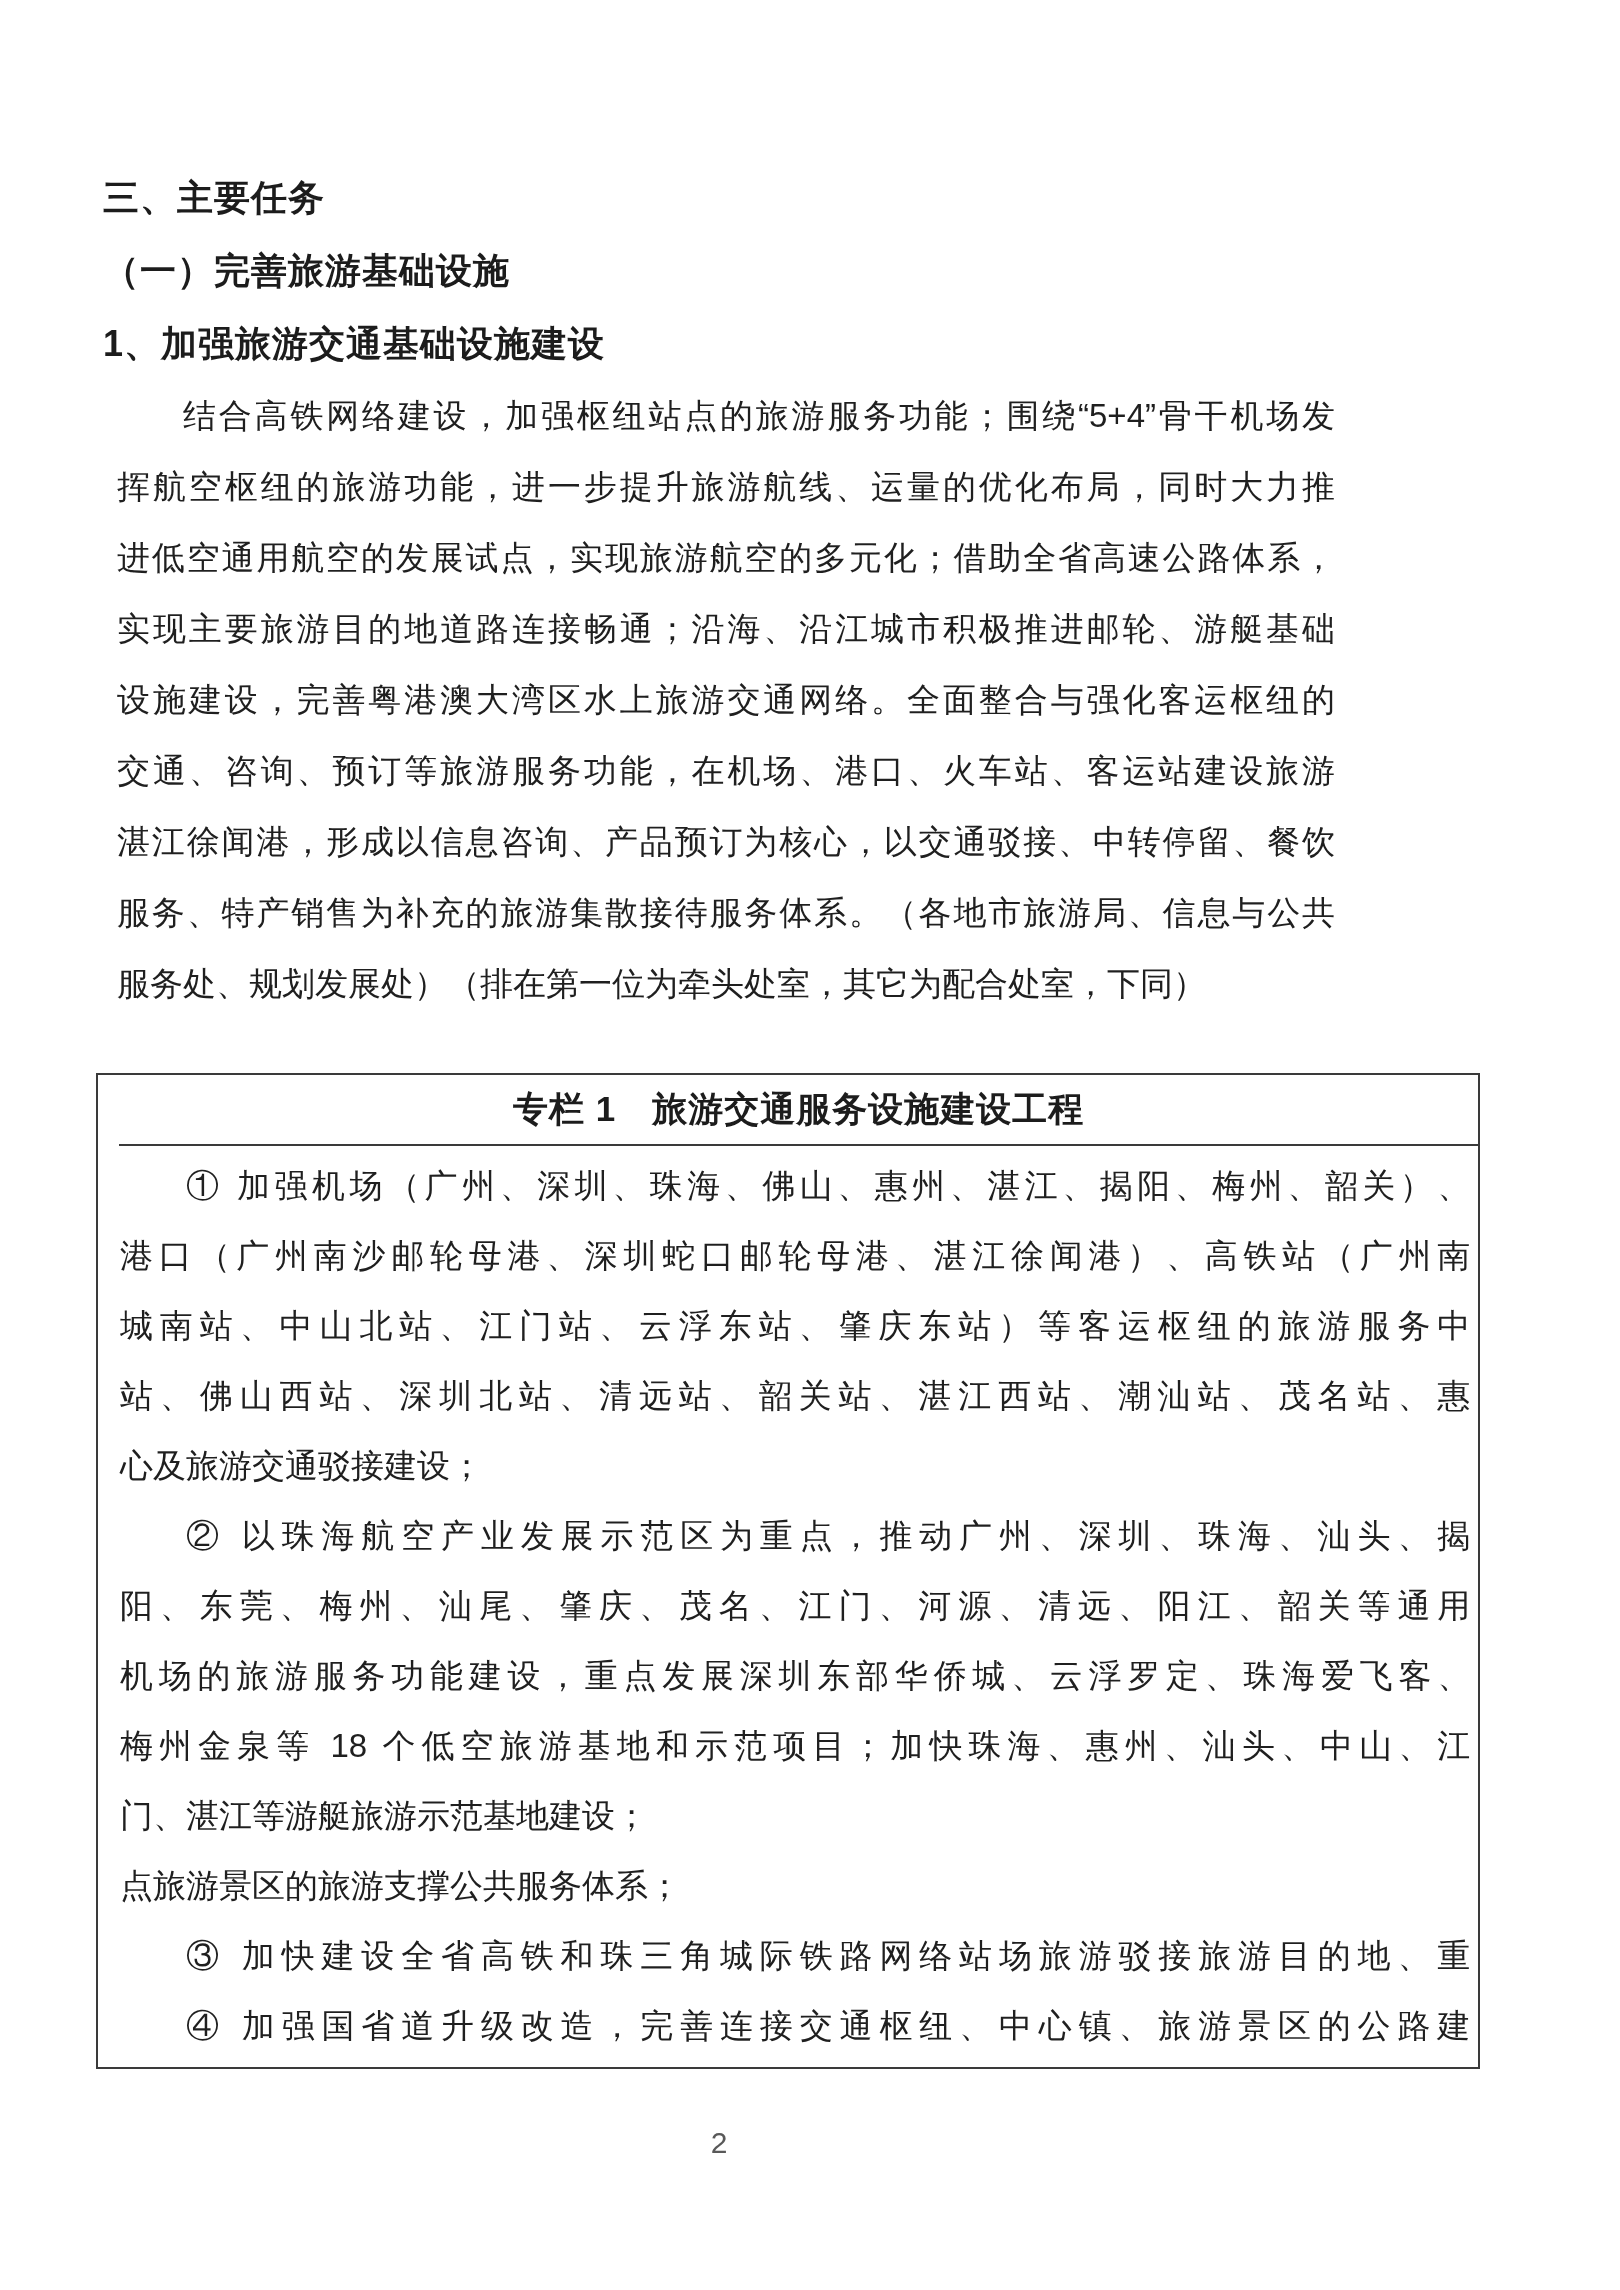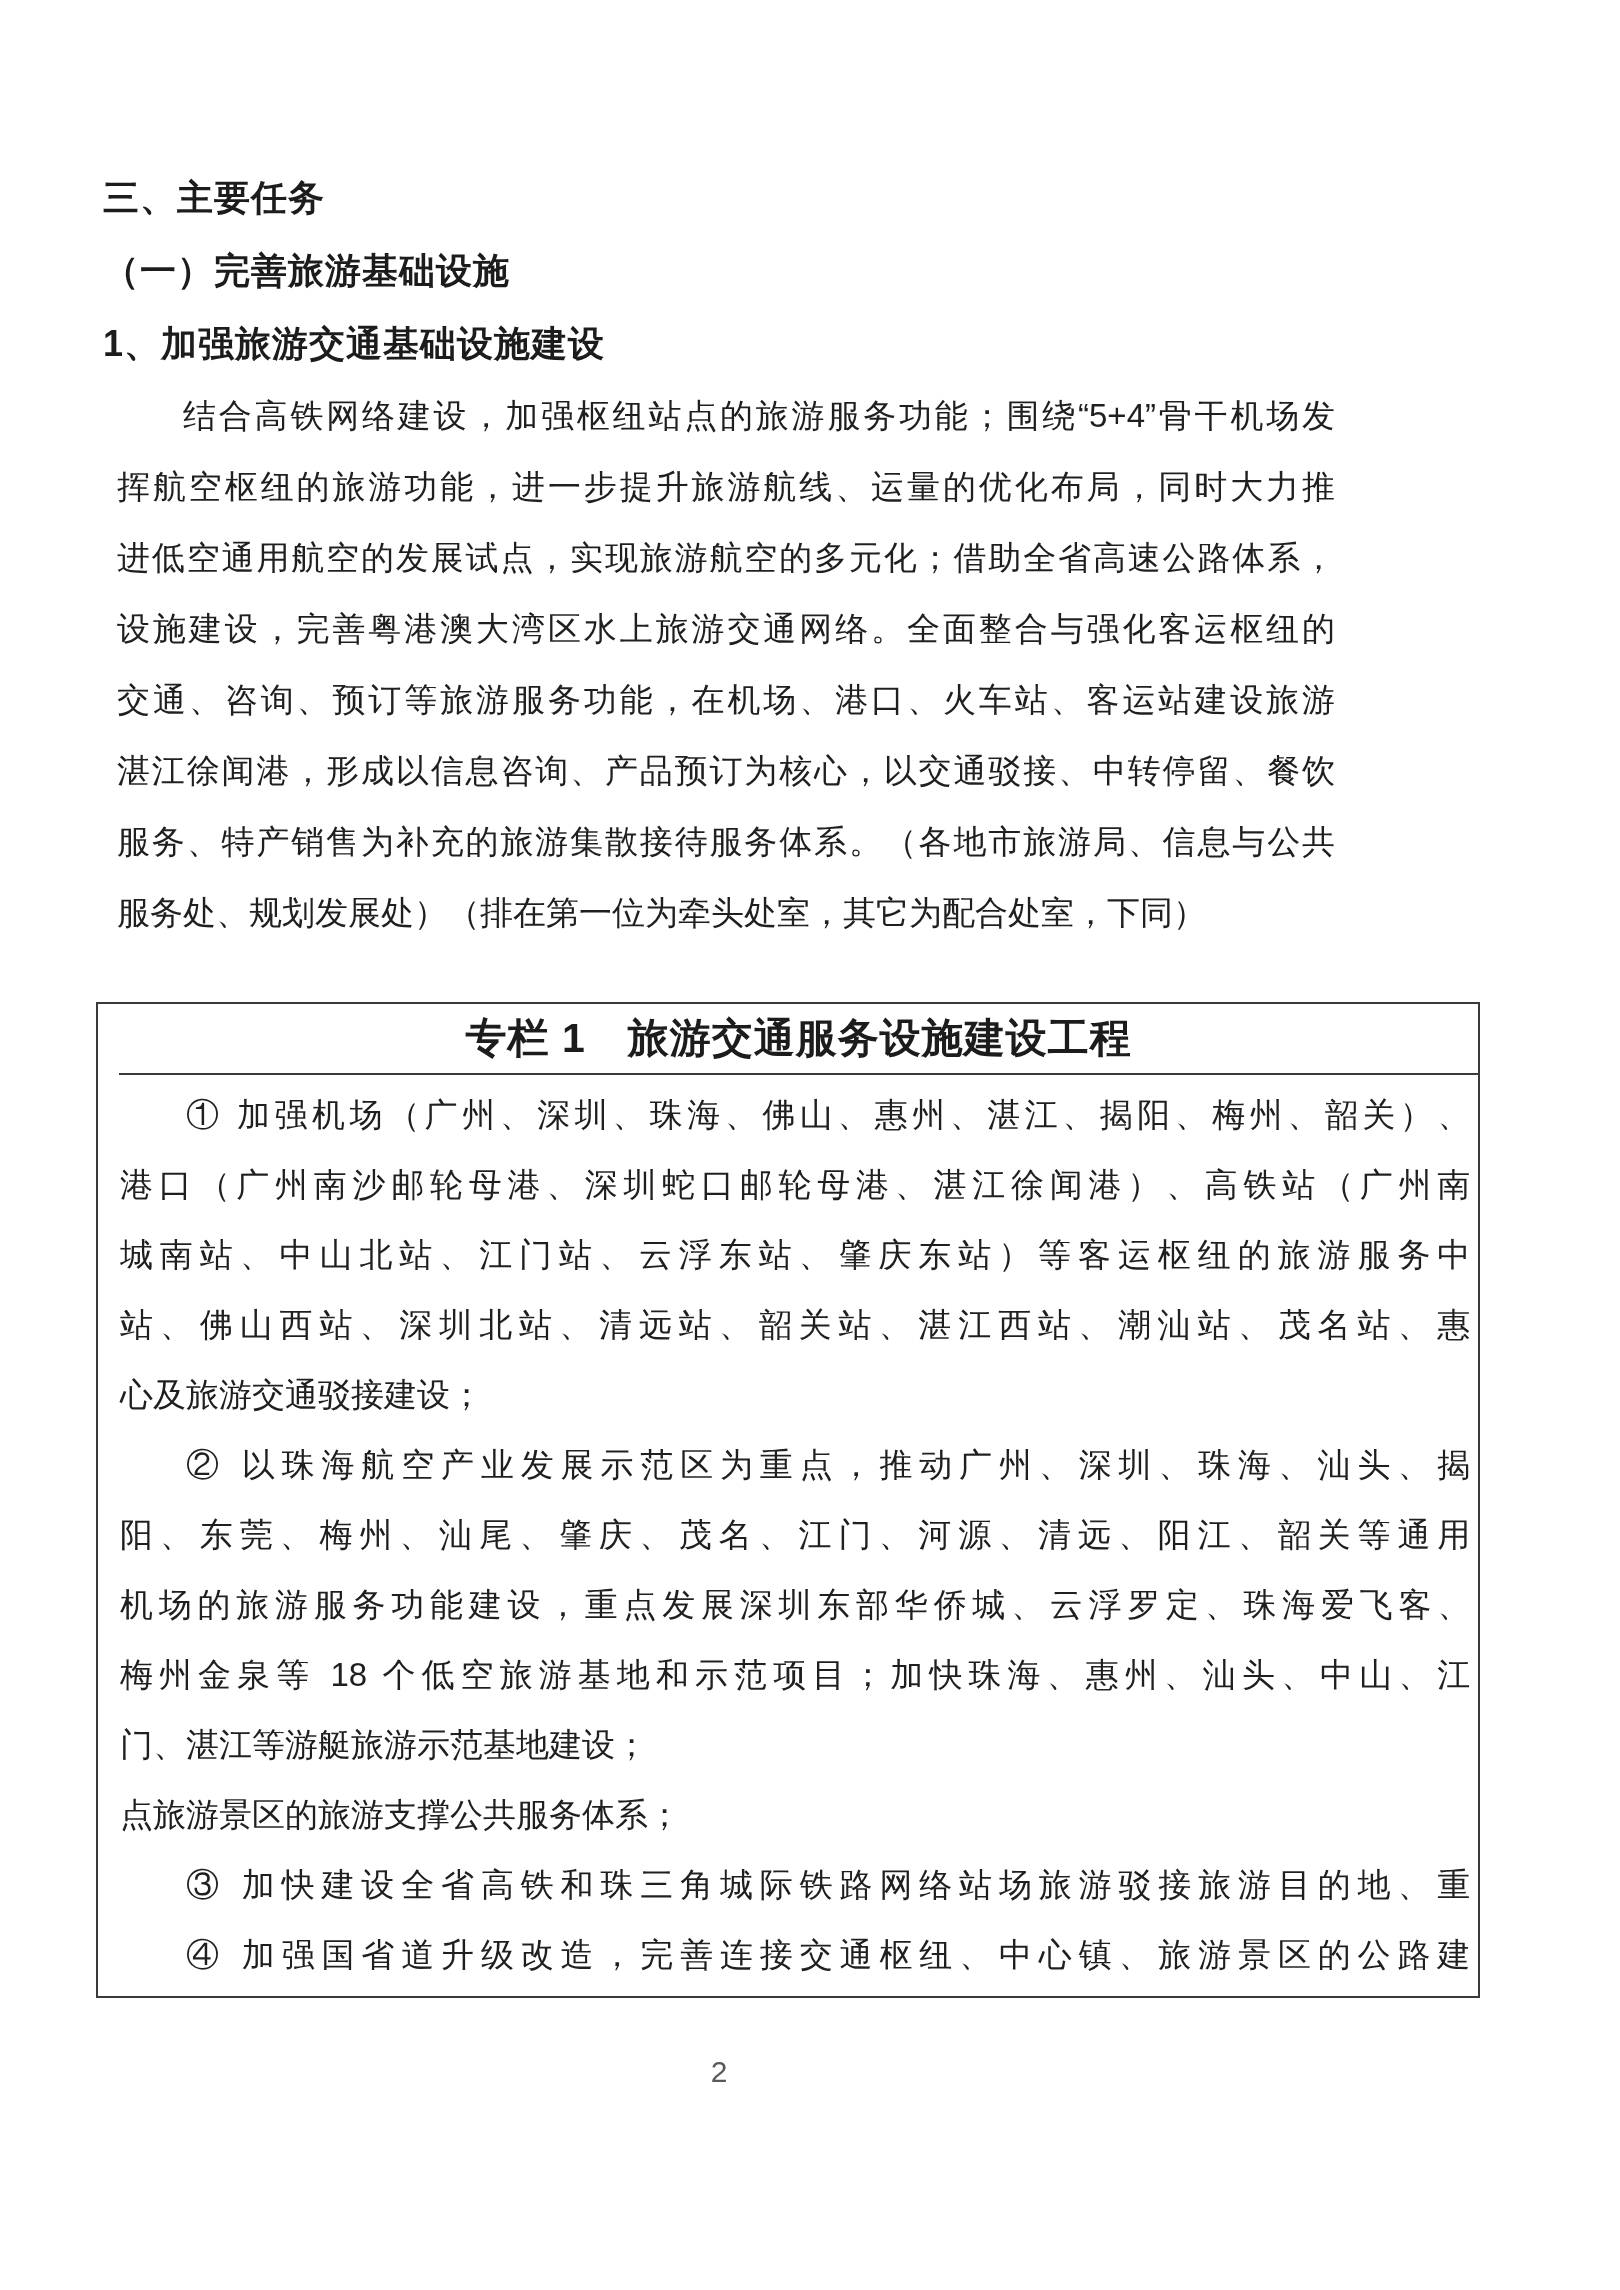--- a/index.html
+++ b/index.html
@@ -52,21 +52,21 @@
     margin-top: 54px;
     border: 2px solid #3a3a3a;
     box-sizing: border-box;
   }
   .box-header {
     height: 69px;
     border-bottom: 2px solid #3a3a3a;
     display: flex;
     align-items: center;
     justify-content: center;
-    font-size: 41px;
+    font-size: 35px;
     font-weight: 700;
     letter-spacing: 1px;
     color: #1c1c1c;
     margin-left: 21px;
   }
   .box-body {
     padding: 4.9px 7.8px 5.9px 7.8px;
     font-size: 33px;
     line-height: 70px;
     color: #1f1f1f;
@@ -86,20 +86,21 @@
 <div class="page">
 
   <h1 class="h">三、主要任务</h1>
   <h2 class="h">（一）完善旅游基础设施</h2>
   <h3 class="h">1、加强旅游交通基础设施建设</h3>
 
   <div class="para">
     <div class="line j ind">结合高铁网络建设，加强枢纽站点的旅游服务功能；围绕“5+4”骨干机场发</div>
     <div class="line j">挥航空枢纽的旅游功能，进一步提升旅游航线、运量的优化布局，同时大力推</div>
     <div class="line j">进低空通用航空的发展试点，实现旅游航空的多元化；借助全省高速公路体系，</div>
+    <div class="line j">实现主要旅游目的地道路连接畅通；沿海、沿江城市积极推进邮轮、游艇基础</div>
     <div class="line j">设施建设，完善粤港澳大湾区水上旅游交通网络。全面整合与强化客运枢纽的</div>
     <div class="line j">交通、咨询、预订等旅游服务功能，在机场、港口、火车站、客运站建设旅游</div>
     <div class="line j">湛江徐闻港，形成以信息咨询、产品预订为核心，以交通驳接、中转停留、餐饮</div>
     <div class="line j">服务、特产销售为补充的旅游集散接待服务体系。（各地市旅游局、信息与公共</div>
     <div class="line">服务处、规划发展处）（排在第一位为牵头处室，其它为配合处室，下同）</div>
   </div>
 
   <div class="box">
     <div class="box-header">专栏 1　旅游交通服务设施建设工程</div>
     <div class="box-body">

